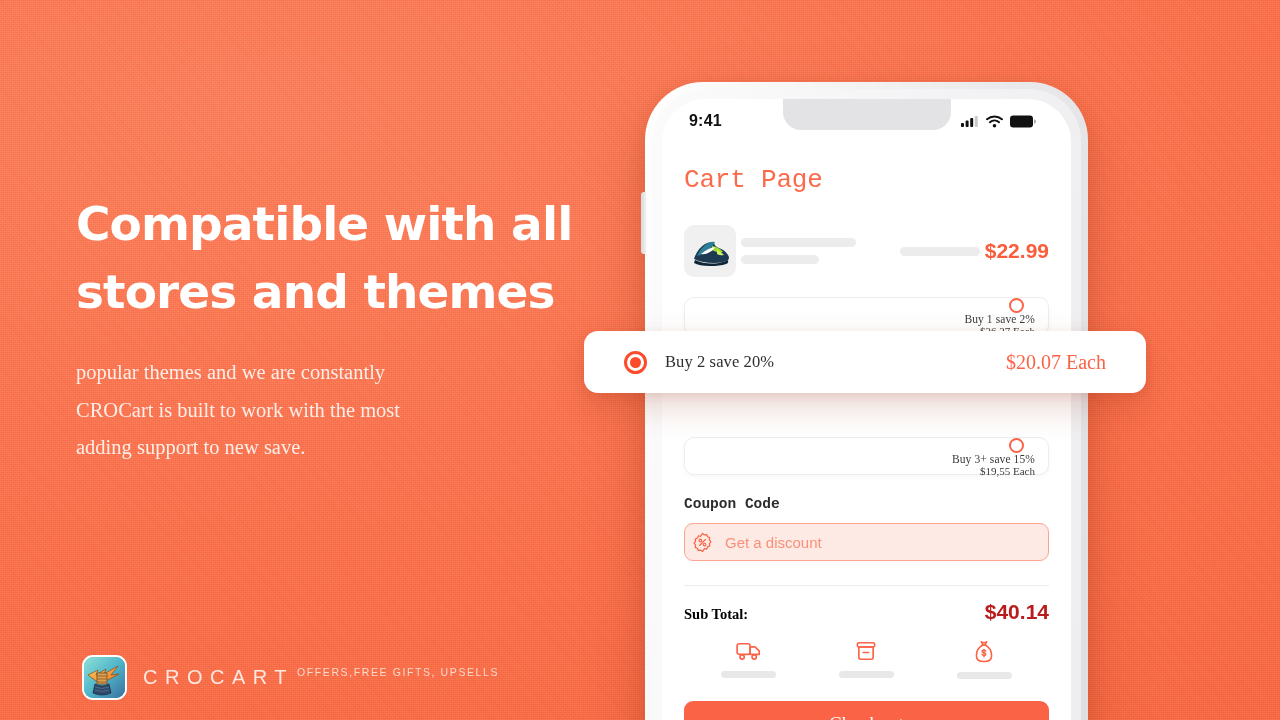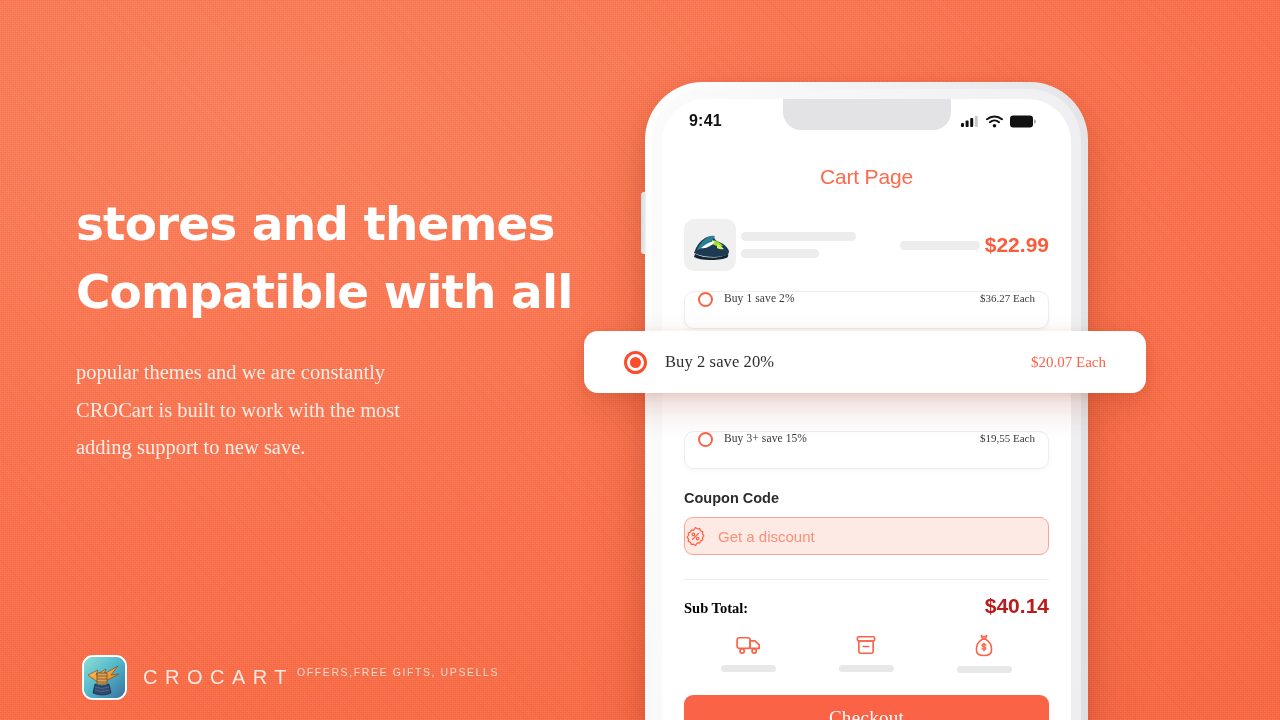--- a/index.html
+++ b/index.html
@@ -108,23 +108,23 @@
     position:absolute; top:0; left:0; right:8px; height:44px;
     display:flex; align-items:center; justify-content:space-between;
     padding:0 27px; z-index:3;
   }
   .clock { font-size:16px; font-weight:700; color:#111; letter-spacing:.2px; }
   .status-icons { display:flex; align-items:center; gap:7px; }
 
   
   .screen-inner { position:absolute; top:44px; left:0; right:0; bottom:0; padding:0 22px; }
   .cart-title {
-    text-align:center; color:#fb6a4b;
-    font-family:Liberation Sans, sans-serif;
-    font-size:21px; font-weight:400;
+    color:#fb6a4b;
+    font-family:Liberation Mono, monospace;
+    font-size:26px; font-weight:400;
     margin-top:22px; letter-spacing:-.2px;
   }
 
   
   .product-row { display:flex; align-items:center; gap:5px; margin-top:30px; }
   .thumb {
     width:52px; height:52px; border-radius:10px; background:#f0f0f0;
     flex:none; position:relative; overflow:hidden;
   }
   .sk-group { flex:1; display:flex; flex-direction:column; gap:8px; }
@@ -135,22 +135,23 @@
   .price-main {
     font-family:"Liberation Sans", sans-serif;
     font-size:21px; font-weight:700; color:#fb5c3b; flex:none;
   }
 
   
   .offer {
     margin-top:20px; height:38px;
     border:1px solid #ededed; border-radius:10px;
     background:#fff;
-    display:flex; align-items:flex-start; padding:0 13px;
+    display:flex; align-items:flex-end; padding:0 13px;
     box-shadow:0 2px 5px rgba(0,0,0,.035);
+    flex-direction:column;
   }
   .radio {
     width:15px; height:15px; border-radius:50%;
     border:2px solid #fb6347; flex:none; margin-right:11px;
     display:flex; align-items:center; justify-content:center;
   }
   .radio .dot { display:none; }
   .radio.sel { border-width:2.5px; }
   .radio.sel .dot {
     display:block; width:8px; height:8px; border-radius:50%; background:#fb5434;
@@ -168,36 +169,36 @@
   #float-card {
     position:absolute; left:584px; top:331px; width:562px; height:62px;
     background:#fff; border-radius:14px;
     box-shadow:0 14px 34px rgba(150,45,15,.20), 0 3px 10px rgba(150,45,15,.10);
     display:flex; align-items:center; padding:0 40px;
     z-index:9;
   }
   #float-card .radio { width:23px; height:23px; border:3px solid #fb4d2c; margin-right:18px; }
   #float-card .radio .dot { display:block; width:11px; height:11px; background:#fb4d2c; }
   #float-card .offer-label { font-size:16.5px; color:#2e2e2e; }
-  #float-card .offer-price { font-size:15px; color:#fb6347; }
+  #float-card .offer-price { font-size:20px; color:#fb6347; }
 
   
   .offer-spacer { height:62px; margin-top:20px; }
 
   
   .coupon-label {
     margin-top:21px;
-    font-family:Liberation Sans, sans-serif;
+    font-family:Liberation Mono, monospace;
     font-size:14.5px; font-weight:700; color:#2c2c2c;
   }
   .coupon-field {
     margin-top:11px; height:38px;
     border:1px solid #fba591; border-radius:9px;
     background:#fdeae4;
-    display:flex; align-items:center; padding:0 0; gap:12px;
+    display:flex; align-items:center; padding:0 7px; gap:12px;
   }
   .coupon-ph {
     font-family:"Liberation Sans", sans-serif;
     font-size:15px; color:#f9907a;
   }
 
   .divider { margin-top:24px; height:1px; background:#ededed; }
 
   .subtotal-row {
     display:flex; align-items:baseline; justify-content:space-between;
@@ -226,22 +227,22 @@
 </style>
 </head>
 <body>
 
 <div id="bg">
   <div id="bg-noise"></div>
 </div>
 
 <div id="copy">
   <div class="headline">
+    <div>Compatible with all</div>
     <div>stores and themes</div>
-    <div>Compatible with all</div>
   </div>
   <div class="sub">
     <div>popular themes and we are constantly</div>
     <div>CROCart is built to work with the most</div>
     <div>adding support to new save.</div>
   </div>
 </div>
 
 <div id="brand">
   <div class="logo-tile">

